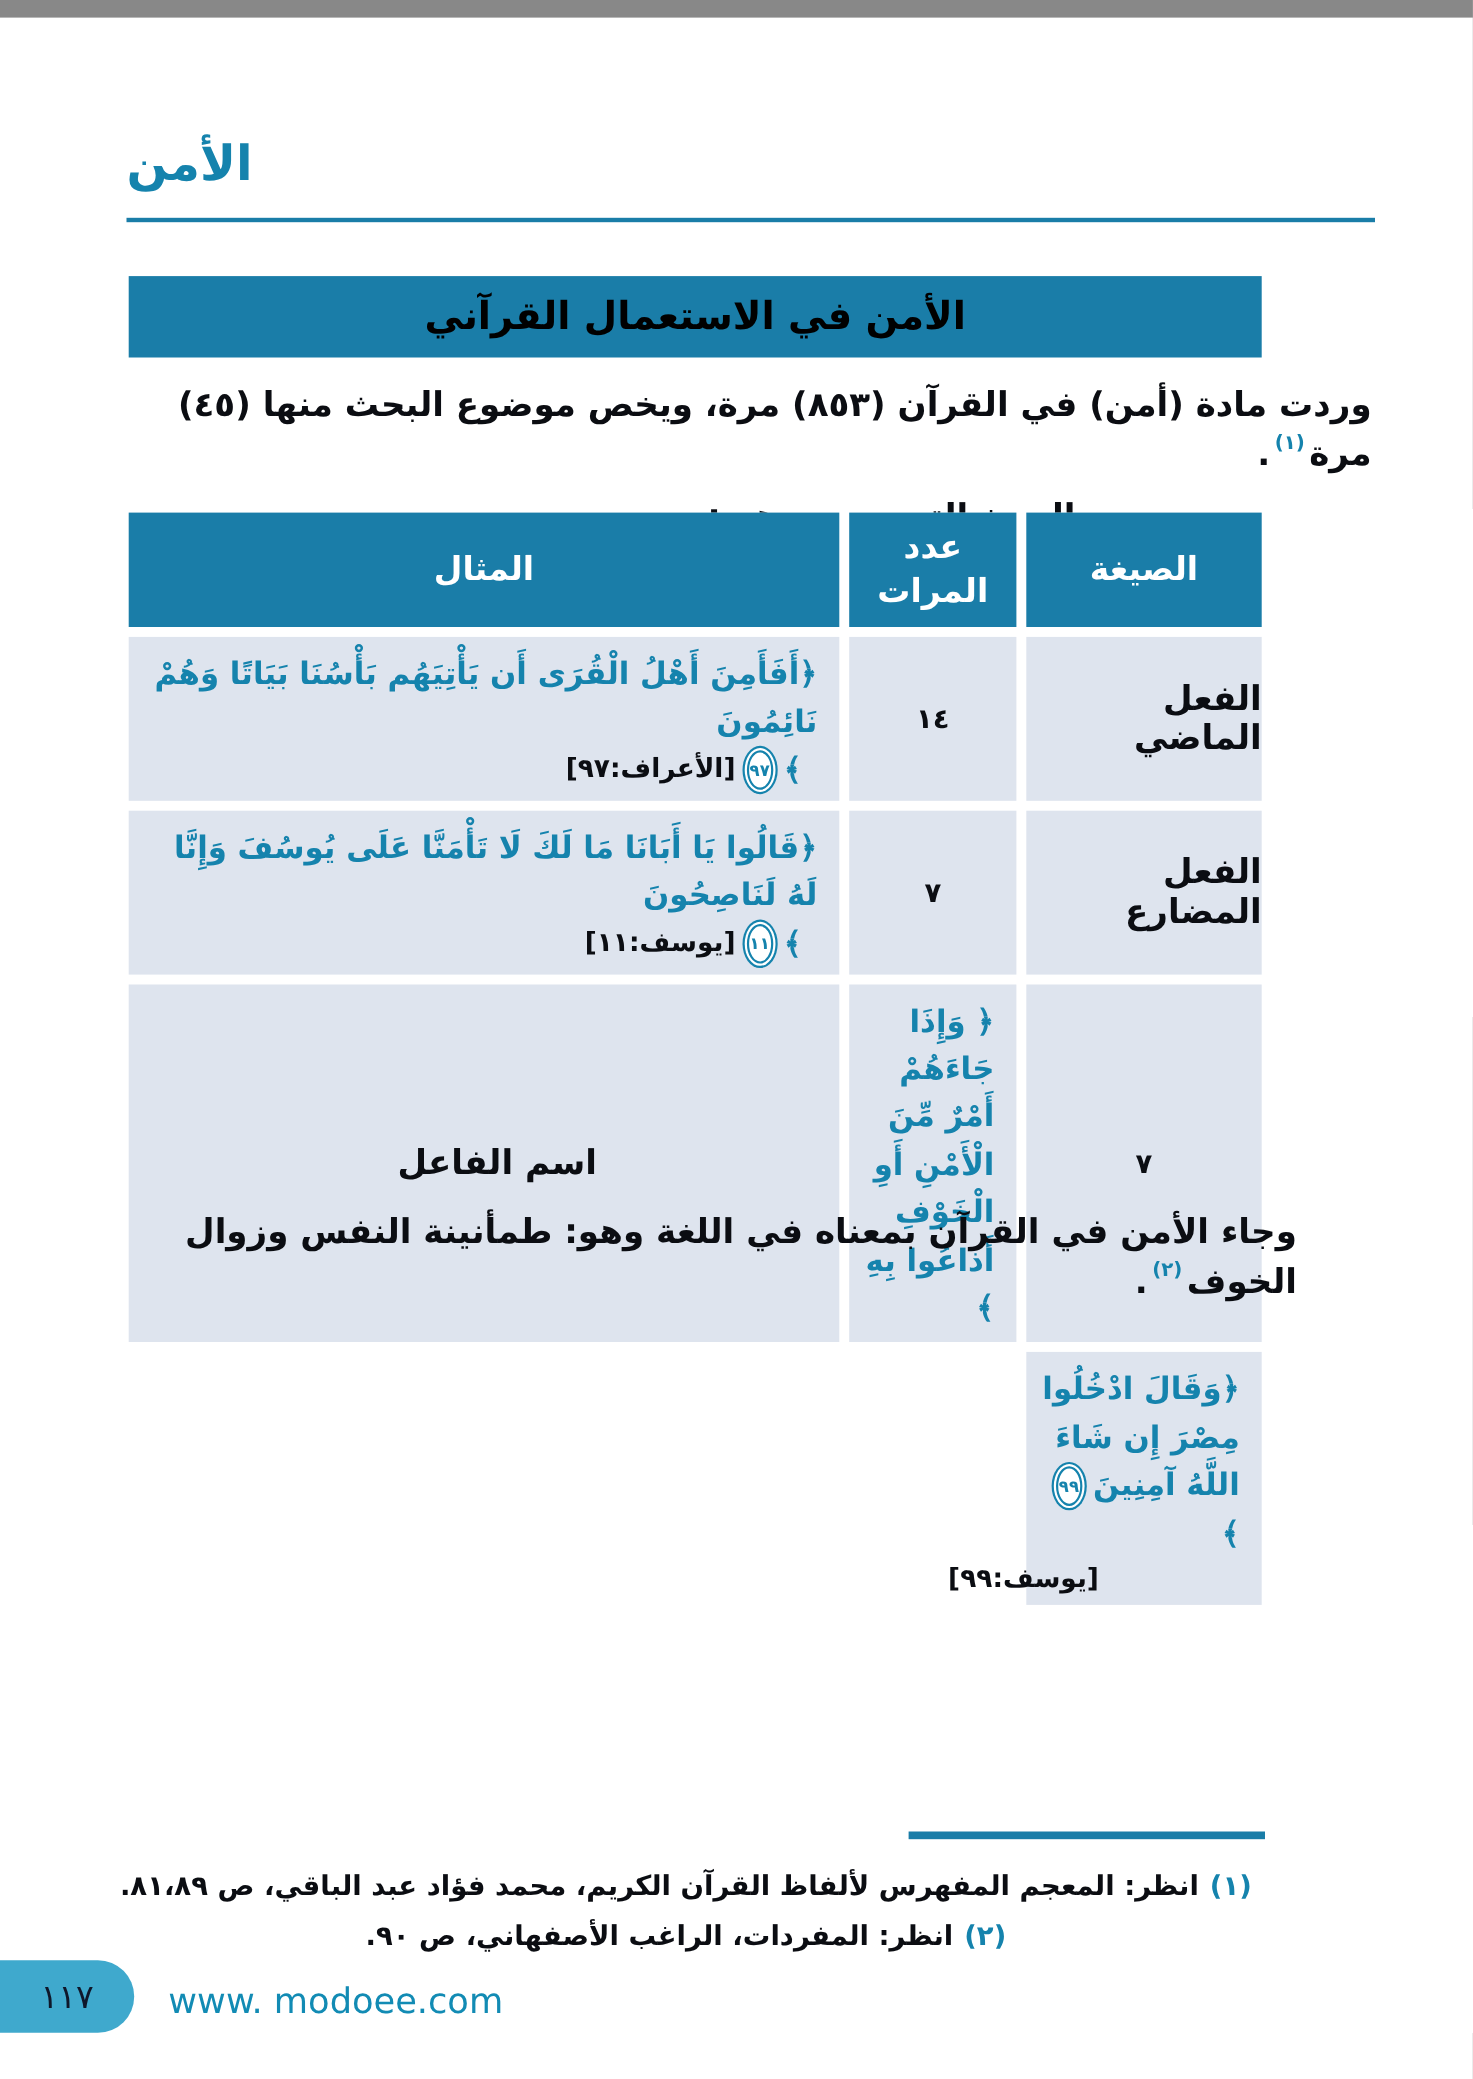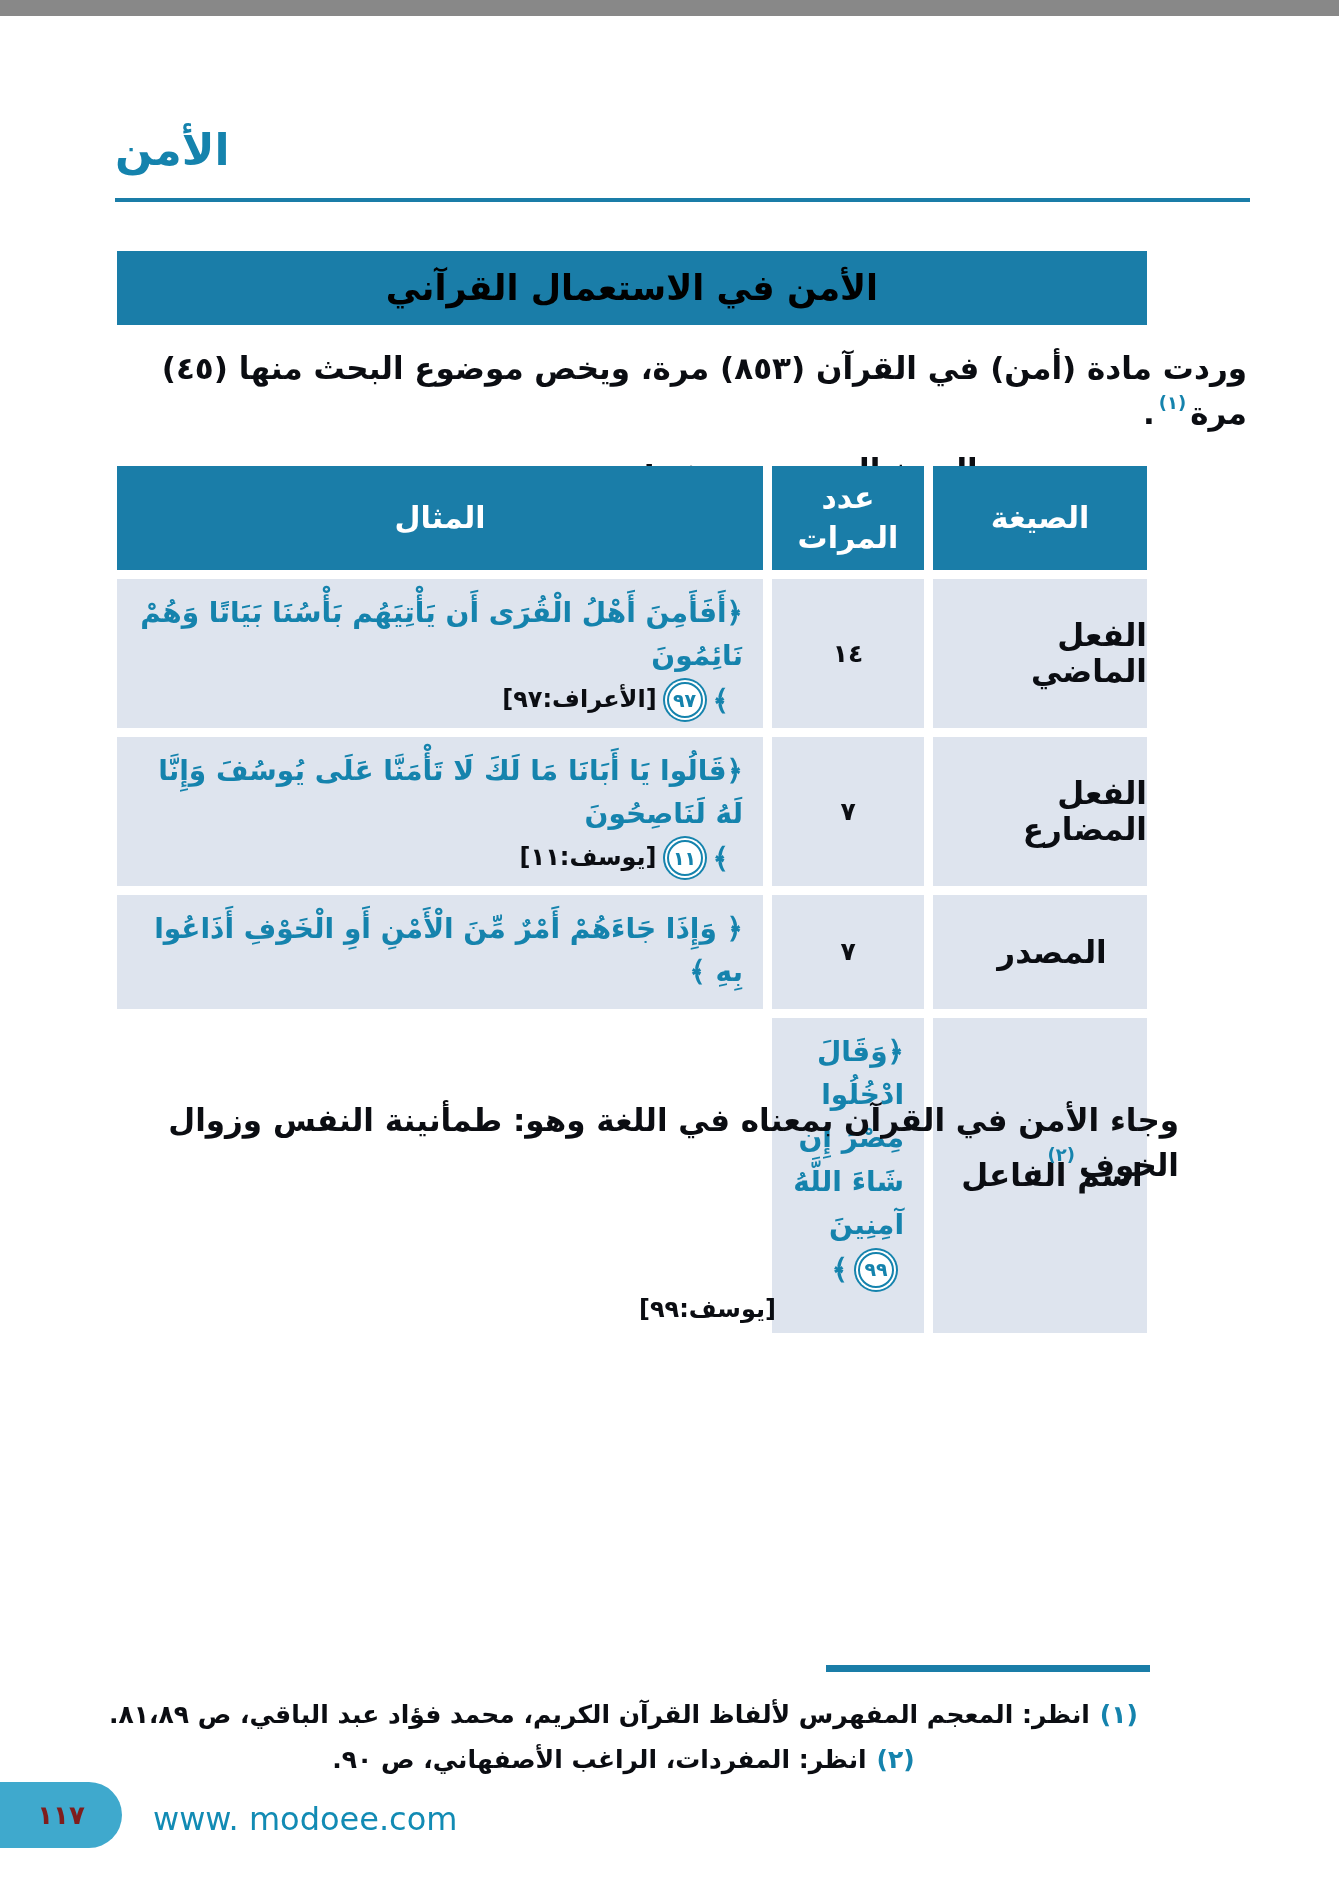--- a/index.html
+++ b/index.html
@@ -56,23 +56,23 @@
   .td.example{padding:12px 20px 10px 14px;text-align:right;}
   .verse-line{
     color:var(--teal-text);font-size:28px;font-weight:bold;line-height:1.55;text-align:right;
   }
   .ref-line{margin-top:4px;text-align:right;font-size:24px;font-weight:bold;color:var(--ink);}
   .ref-line.pad1{padding-left:0;padding-right:14px;}
   .ref-line.pad3{padding-right:88px;}
   .ref-line.pad4{padding-right:128px;}
   .ayah-badge{
     display:inline-flex;align-items:center;justify-content:center;
-    width:36px;height:36px;border:2px solid var(--teal-text);border-radius:50%;
+    width:24px;height:36px;border:2px solid var(--teal-text);border-radius:50%;
     box-shadow:0 0 0 2px #fff,0 0 0 4px var(--teal-text);
-    color:var(--teal-text);font-size:19px;font-weight:bold;
+    color:var(--teal-text);font-size:15px;font-weight:bold;
     margin:0 10px;vertical-align:middle;background:#fff;
   }
   .closer{color:var(--teal-text);font-size:28px;font-weight:bold;vertical-align:middle;}
   
   .closing{
     position:absolute;left:97px;top:1082px;width:1150px;direction:rtl;text-align:right;
     font-size:31px;font-weight:bold;padding-right:68px;line-height:1.45;
   }
   
   .fn-rule{position:absolute;left:826px;top:1649px;width:324px;height:7px;background:var(--teal-banner);}
@@ -80,21 +80,21 @@
     position:absolute;left:97px;top:1676px;width:1053px;direction:rtl;text-align:center;
   }
   .fn{font-size:25px;font-weight:bold;line-height:1.8;color:var(--ink);}
   .fn-marker{color:var(--teal-text);margin-left:10px;}
   
   .page-pill{
     position:absolute;left:0;top:1766px;width:122px;height:66px;
     background:var(--pill-blue);border-radius:0 34px 34px 0;
     display:flex;align-items:center;justify-content:center;
   }
-  .page-number{color:#7f1d1d;font-size:26px;font-weight:bold;direction:rtl;letter-spacing:4px;}
+  .page-number{color:#0f172a;font-size:30px;font-weight:normal;direction:rtl;letter-spacing:4px;}
   .site-url{
     position:absolute;left:153px;top:1784px;font-size:32px;color:var(--url-teal);
     text-decoration:none;font-weight:normal;
   }
 </style>
 </head>
 <body>
 
 <div class="page">
 
@@ -123,21 +123,20 @@
       <div class="ref-line pad1"><span class="closer">﴾</span><span class="ayah-badge">٩٧</span><span>[الأعراف:٩٧]</span></div>
     </div>
 
     <div class="td form">الفعل المضارع</div>
     <div class="td count">٧</div>
     <div class="td example">
       <div class="verse-line"><span>﴿قَالُوا يَا أَبَانَا مَا لَكَ لَا تَأْمَنَّا عَلَى يُوسُفَ وَإِنَّا لَهُ لَنَاصِحُونَ</span></div>
       <div class="ref-line pad1"><span class="closer">﴾</span><span class="ayah-badge">١١</span><span>[يوسف:١١]</span></div>
     </div>
 
-    <div class="td form">المصدر</div>
     <div class="td count">٧</div>
     <div class="td example">
       <div class="verse-line"><span>﴿ وَإِذَا جَاءَهُمْ أَمْرٌ مِّنَ الْأَمْنِ أَوِ الْخَوْفِ أَذَاعُوا بِهِ ﴾</span></div>
     </div>
 
     <div class="td form">اسم الفاعل</div>
     <div class="td example">
       <div class="verse-line"><span>﴿وَقَالَ ادْخُلُوا مِصْرَ إِن شَاءَ اللَّهُ آمِنِينَ</span><span class="ayah-badge">٩٩</span><span class="closer">﴾</span></div>
       <div class="ref-line pad4"><span>[يوسف:٩٩]</span></div>
     </div>

